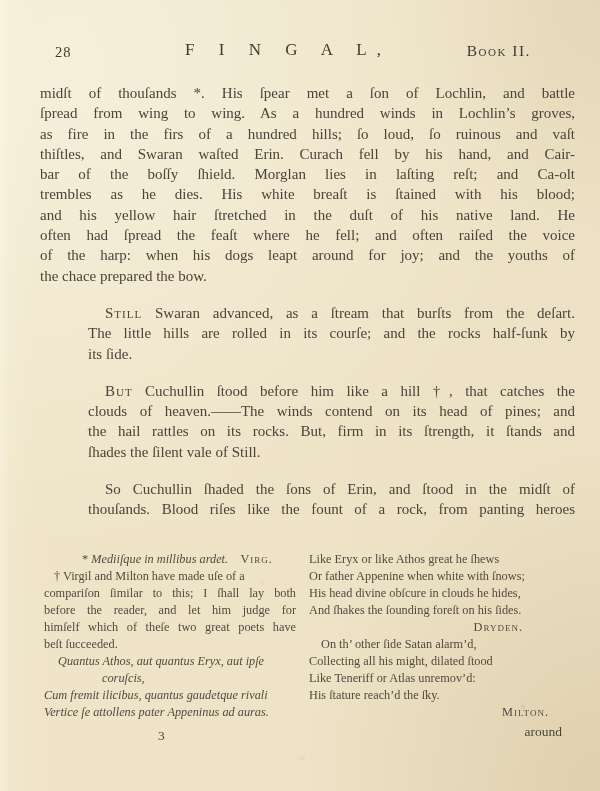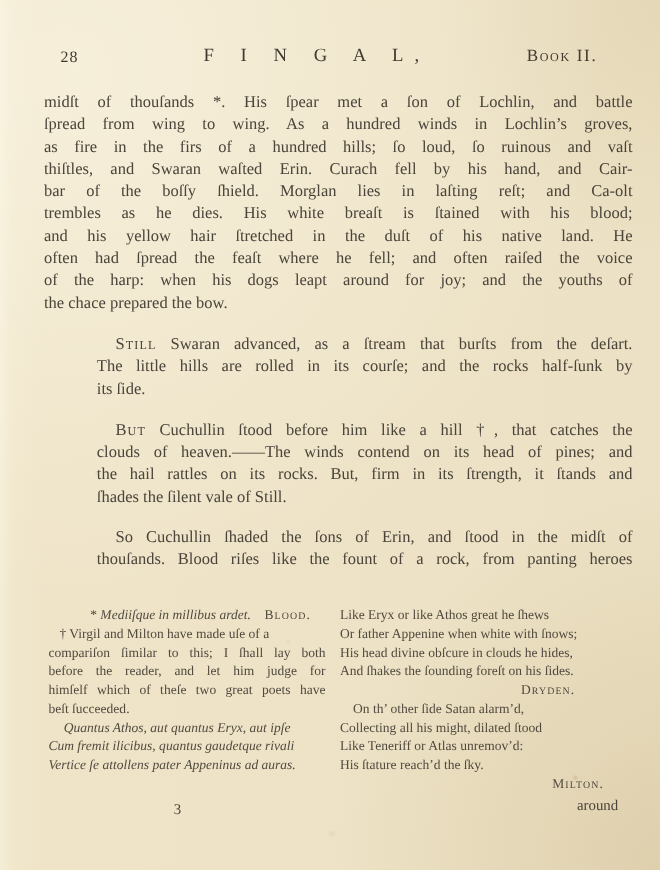--- a/index.html
+++ b/index.html
@@ -13,21 +13,21 @@
       radial-gradient(4px 4px at 523px 707px, rgba(185,120,60,.28), rgba(185,120,60,0) 75%),
       radial-gradient(3px 3px at 88px 430px, rgba(160,110,60,.14), rgba(160,110,60,0) 75%),
       radial-gradient(6px 5px at 302px 758px, rgba(170,130,70,.12), rgba(170,130,70,0) 75%),
       radial-gradient(4px 4px at 262px 583px, rgba(175,125,65,.10), rgba(175,125,65,0) 75%),
       radial-gradient(130% 100% at 12% 8%, rgba(255,252,240,.45), rgba(255,252,240,0) 62%),
       radial-gradient(85% 75% at 100% 100%, rgba(168,138,82,.20), rgba(168,138,82,0) 58%),
       radial-gradient(60% 50% at 100% 0%, rgba(180,150,95,.12), rgba(180,150,95,0) 60%),
       linear-gradient(90deg,#f5eed7 0,#f1e7cc 10px,#efe4c8 35px,#ece1c4 100%);
   }
   
-  .header{position:absolute;top:40px;left:0;right:4px;height:24px;color:#403a31;}
+  .header{position:absolute;top:40px;left:0;right:16px;height:24px;color:#403a31;}
   .pageno{position:absolute;left:55px;top:4px;font-size:14.5px;letter-spacing:1px;}
   .running-title{position:absolute;left:288px;top:0;transform:translateX(-50%);
     font-size:17px;letter-spacing:10px;white-space:nowrap;}
   .book-label{position:absolute;right:53px;top:2px;font-size:15.5px;
     font-variant:small-caps;letter-spacing:1.5px;}
   
   .bodytext{position:absolute;left:40px;width:535px;top:83px;font-size:15px;}
   .para + .para{margin-top:17px;margin-left:48px;}
   .line{line-height:20.3px;height:20.3px;white-space:nowrap;overflow:visible;}
   .line.just{white-space:normal;text-align:justify;text-align-last:justify;}
@@ -84,27 +84,28 @@
         <div class="line">ſhades the ſilent vale of Still.</div>
       </div>
       <div class="para">
         <div class="line just ind">So Cuchullin ſhaded the ſons of Erin, and ſtood in the midſt of</div>
         <div class="line just">thouſands.  Blood riſes like the fount of a rock, from panting heroes</div>
       </div>
     </div>
 
   <div class="footnotes">
     <div class="fn-col fn-left" id="fn-left">
-        <div class="fn-line" style="padding-left: 38px;"><span class="s-rm">* </span><span class="s-it">Mediiſque in millibus ardet.</span><span class="s-rm">&nbsp;&nbsp;&nbsp;&nbsp;</span><span class="s-sc">Blood.</span></div>
+        <div class="fn-line" style="padding-left: 38px;"><span class="s-rm">* </span><span class="s-it">Mediiſque in millibus ardet.</span><span class="s-rm">&nbsp;&nbsp;&nbsp;&nbsp;</span><span class="s-sc">Virg.</span></div>
         <div class="fn-line" style="padding-left: 10px;"><span class="s-rm">† Virgil and Milton have made uſe of a</span></div>
         <div class="fn-line just"><span class="s-rm">compariſon ſimilar to this; I ſhall lay both</span></div>
         <div class="fn-line just"><span class="s-rm">before the reader, and let him judge for</span></div>
         <div class="fn-line just"><span class="s-rm">himſelf which of theſe two great poets have</span></div>
         <div class="fn-line"><span class="s-rm">beſt ſucceeded.</span></div>
         <div class="fn-line" style="padding-left: 14px;"><span class="s-it">Quantus Athos, aut quantus Eryx, aut ipſe</span></div>
+        <div class="fn-line" style="padding-left: 58px;"><span class="s-it">coruſcis,</span></div>
         <div class="fn-line"><span class="s-it">Cum fremit ilicibus, quantus gaudetque rivali</span></div>
         <div class="fn-line"><span class="s-it">Vertice ſe attollens pater Appeninus ad auras.</span></div>
       </div>
     <div class="fn-col fn-right" id="fn-right">
         <div class="fn-line"><span class="s-rm">Like Eryx or like Athos great he ſhews</span></div>
         <div class="fn-line"><span class="s-rm">Or father Appenine when white with ſnows;</span></div>
         <div class="fn-line"><span class="s-rm">His head divine obſcure in clouds he hides,</span></div>
         <div class="fn-line"><span class="s-rm">And ſhakes the ſounding foreſt on his ſides.</span></div>
         <div class="fn-line al-r" style="padding-right: 52px; text-align: right;"><span class="s-sc">Dryden.</span></div>
         <div class="fn-line" style="padding-left: 12px;"><span class="s-rm">On th’ other ſide Satan alarm’d,</span></div>

